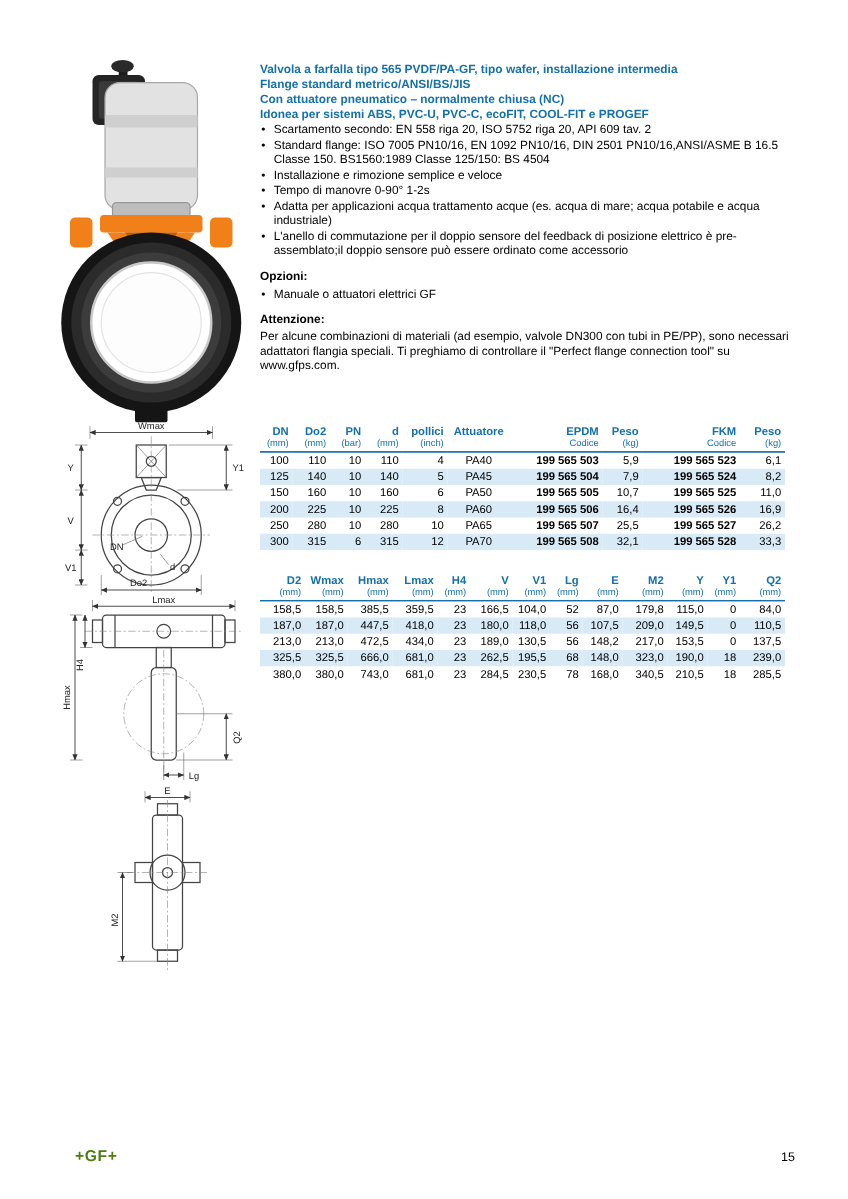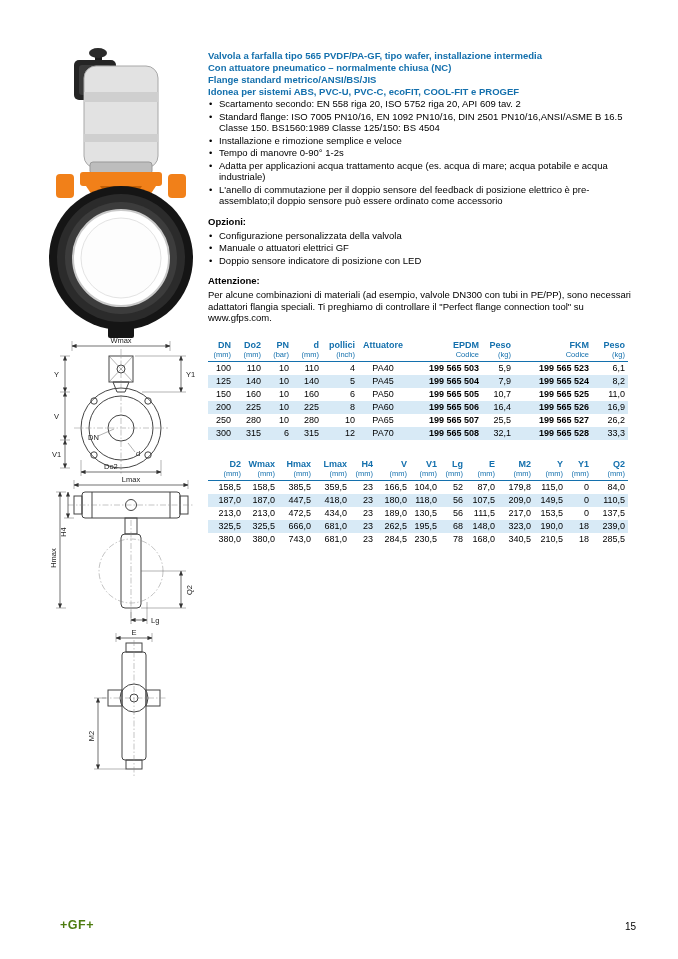--- a/index.html
+++ b/index.html
@@ -66,39 +66,37 @@
     <circle cx="75" cy="212" r="64" fill="#2b2b2b"></circle>
     <circle cx="75" cy="212" r="56" fill="#3c3c3c"></circle>
     <circle cx="75" cy="212" r="48" fill="#ffffff" stroke="#c9c9c9" stroke-width="2"></circle>
     <circle cx="75" cy="212" r="40" fill="#fdfdfd" stroke="#e3e3e3" stroke-width="1"></circle>
     <rect x="62" y="280" width="26" height="12" rx="2" fill="#151515"></rect>
   </svg>
 
   <div class="col">
     <div class="title-block">
       <div class="title-line">Valvola a farfalla tipo 565 PVDF/PA-GF, tipo wafer, installazione intermedia</div>
+      <div class="title-line">Flange standard metrico/ANSI/BS/JIS</div>
       <div class="title-line">Con attuatore pneumatico – normalmente chiusa (NC)</div>
-      <div class="title-line">Flange standard metrico/ANSI/BS/JIS</div>
       <div class="title-line">Idonea per sistemi ABS, PVC-U, PVC-C, ecoFIT, COOL-FIT e PROGEF</div>
     </div>
 
     <ul class="bullets">
       <li>Scartamento secondo: EN 558 riga 20, ISO 5752 riga 20, API 609 tav. 2</li>
       <li>Standard flange: ISO 7005 PN10/16, EN 1092 PN10/16, DIN 2501 PN10/16,ANSI/ASME B 16.5 Classe 150. BS1560:1989 Classe 125/150: BS 4504</li>
       <li>Installazione e rimozione semplice e veloce</li>
       <li>Tempo di manovre 0-90° 1-2s</li>
       <li>Adatta per applicazioni acqua trattamento acque (es. acqua di mare; acqua potabile e acqua industriale)</li>
       <li>L'anello di commutazione per il doppio sensore del feedback di posizione elettrico è pre-assemblato;il doppio sensore può essere ordinato come accessorio</li>
     </ul>
 
     <div class="section-heading">Opzioni:</div>
     <ul class="bullets">
-      <li>Configurazione personalizzata della valvola</li>
       <li>Manuale o attuatori elettrici GF</li>
-      <li>Doppio sensore indicatore di posizione con LED</li>
     </ul>
 
     <div class="section-heading">Attenzione:</div>
     <p class="note"><span>Per alcune combinazioni di materiali (ad esempio, valvole DN300 con tubi in PE/PP), sono necessari adattatori flangia speciali. Ti preghiamo di controllare il "Perfect flange connection tool" su </span><span class="link">www.gfps.com</span><span>.</span></p>
   </div>
 
   <table id="table1">
     <colgroup>
       <col style="width:26px">
         <col style="width:30px">
@@ -336,21 +334,21 @@
         </tr>
         <tr>
           <td>213,0</td>
           <td>213,0</td>
           <td>472,5</td>
           <td>434,0</td>
           <td>23</td>
           <td>189,0</td>
           <td>130,5</td>
           <td>56</td>
-          <td>111,5</td>
+          <td>148,2</td>
           <td>217,0</td>
           <td>153,5</td>
           <td>0</td>
           <td>137,5</td>
         </tr>
         <tr>
           <td>325,5</td>
           <td>325,5</td>
           <td>666,0</td>
           <td>681,0</td>

